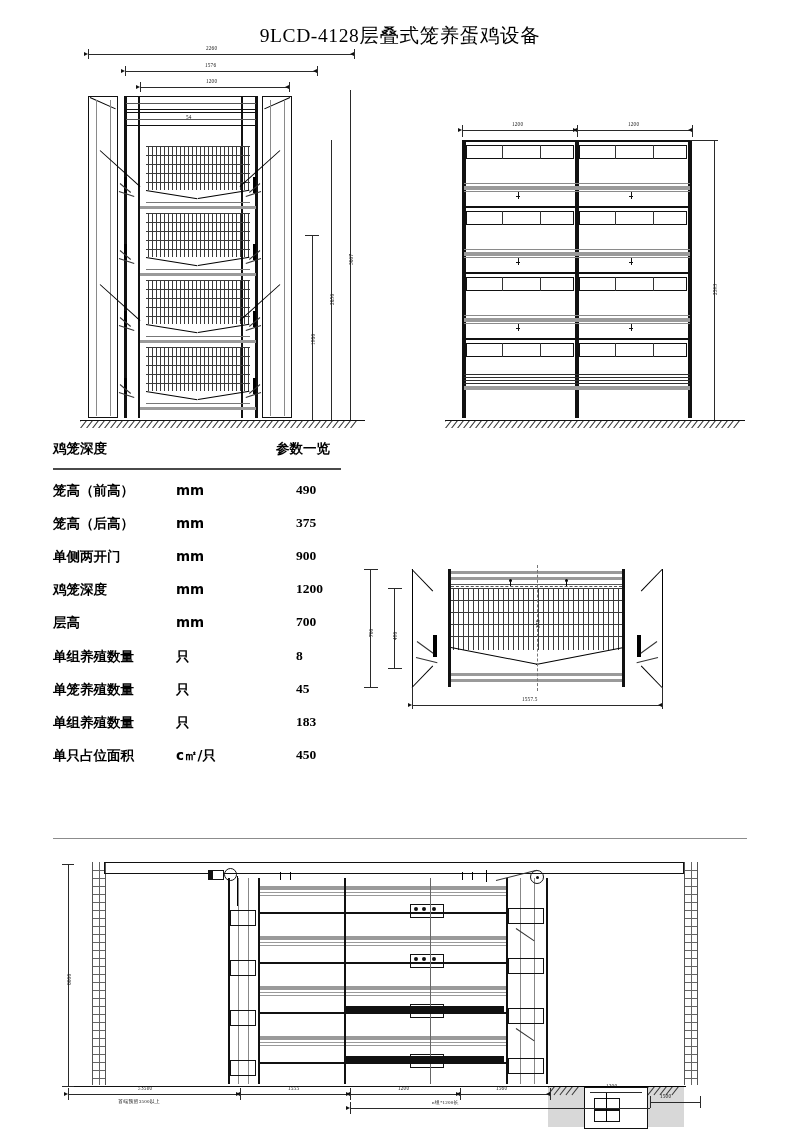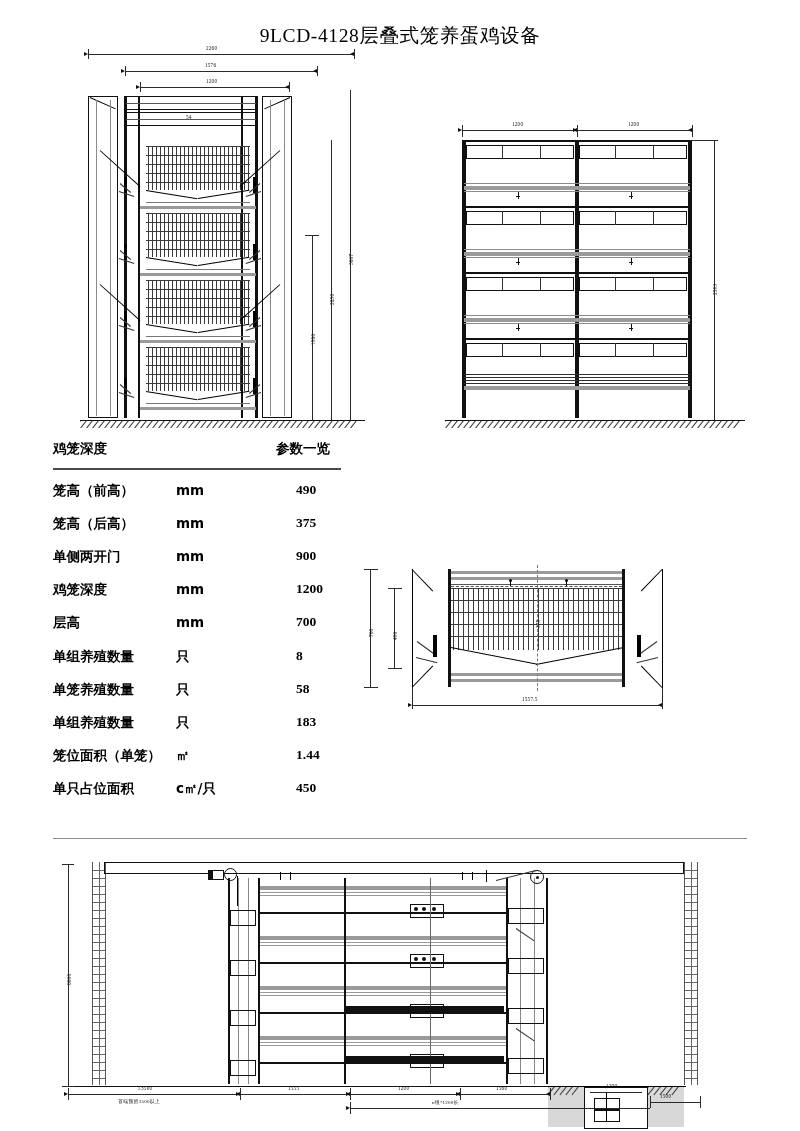--- a/index.html
+++ b/index.html
@@ -568,31 +568,26 @@
       <div class="c2">700</div>
     </div>
     <div class="prow">
       <div class="c0">单组养殖数量</div>
       <div class="c1">只</div>
       <div class="c2">8</div>
     </div>
     <div class="prow">
       <div class="c0">单笼养殖数量</div>
       <div class="c1">只</div>
-      <div class="c2">58</div>
+      <div class="c2">45</div>
     </div>
     <div class="prow">
       <div class="c0">单组养殖数量</div>
       <div class="c1">只</div>
       <div class="c2">183</div>
-    </div>
-    <div class="prow">
-      <div class="c0">笼位面积（单笼）</div>
-      <div class="c1">㎡</div>
-      <div class="c2">1.44</div>
     </div>
     <div class="prow">
       <div class="c0">单只占位面积</div>
       <div class="c1">c㎡/只</div>
       <div class="c2">450</div>
     </div>
   </div>
 
   <div class="abs" style="left:360px;top:555px;width:350px;height:180px;">
 

